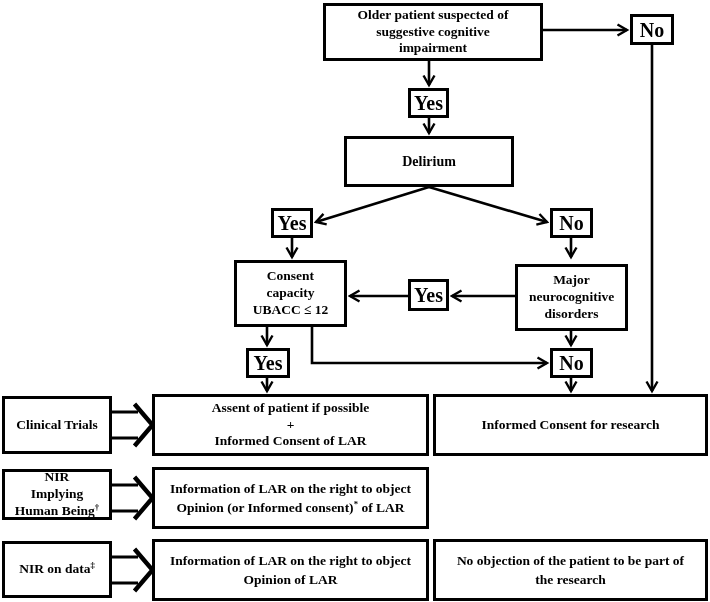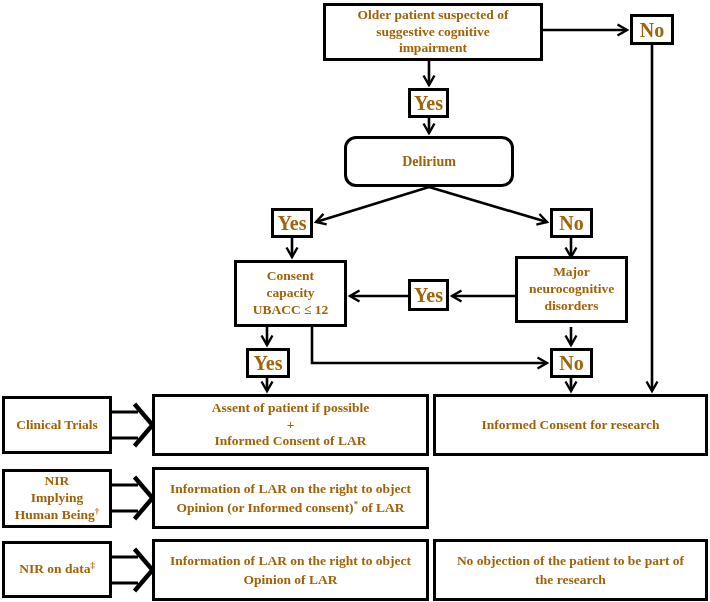--- a/index.html
+++ b/index.html
@@ -1,18 +1,18 @@
 <!DOCTYPE html>
 <html><head>
 <meta charset="utf-8">
 <style>
   html,body{margin:0;padding:0;background:#ffffff;}
   #canvas{
     position:relative;width:710px;height:602px;background:#ffffff;overflow:hidden;
-    font-family:"Liberation Serif","DejaVu Serif",serif;color:#a16207;
+    font-family:"Liberation Serif","DejaVu Serif",serif;color:#000000;
   }
   #connectors{position:absolute;left:0;top:0;}
   .box{
     position:absolute;box-sizing:border-box;border:3px solid #000;background:#fff;
     display:flex;flex-direction:column;align-items:center;justify-content:center;
     text-align:center;font-weight:600;font-size:13.5px;line-height:1.25;
   }
   .box .ln{display:block;white-space:nowrap;}
   .small{font-size:20px;line-height:1;}
   .two-line{line-height:1.42;}
@@ -63,39 +63,39 @@
   </div>
 
   <div class="box small" style="left:630px;top:14px;width:44px;height:31px;">
     <span class="ln">No</span>
   </div>
 
   <div class="box small" style="left:408px;top:88px;width:41px;height:30px;">
     <span class="ln">Yes</span>
   </div>
 
-  <div class="box" style="left:344px;top:136px;width:170px;height:51px;font-size:14px;border-radius:12px;">
+  <div class="box" style="left:344px;top:136px;width:170px;height:51px;font-size:14px;">
     <span class="ln">Delirium</span>
   </div>
 
   <div class="box small" style="left:271px;top:208px;width:42px;height:30px;">
     <span class="ln">Yes</span>
   </div>
 
   <div class="box small" style="left:550px;top:208px;width:43px;height:30px;">
     <span class="ln">No</span>
   </div>
 
   <div class="box" style="left:234px;top:260px;width:113px;height:67px;">
     <span class="ln">Consent</span>
     <span class="ln">capacity</span>
     <span class="ln">UBACC ≤ 12</span>
   </div>
 
-  <div class="box" style="left:515px;top:256px;width:113px;height:67px;">
+  <div class="box" style="left:515px;top:264px;width:113px;height:67px;">
     <span class="ln">Major</span>
     <span class="ln">neurocognitive</span>
     <span class="ln">disorders</span>
   </div>
 
   <div class="box small" style="left:408px;top:279px;width:41px;height:32px;">
     <span class="ln">Yes</span>
   </div>
 
   <div class="box small" style="left:246px;top:348px;width:44px;height:30px;">
@@ -111,21 +111,21 @@
     <span class="ln">+</span>
     <span class="ln">Informed Consent of LAR</span>
   </div>
   <div class="box" style="left:2px;top:396px;width:110px;height:58px;">
     <span class="ln">Clinical Trials</span>
   </div>
   <div class="box" style="left:433px;top:394px;width:275px;height:62px;">
     <span class="ln">Informed Consent for research</span>
   </div>
 
-  <div class="box" style="left:2px;top:469px;width:110px;height:59px;">
+  <div class="box" style="left:2px;top:469px;width:110px;height:51px;">
     <span class="ln">NIR</span>
     <span class="ln">Implying</span>
     <span class="ln"><span>Human Being</span><sup>†</sup></span>
   </div>
   <div class="box two-line" style="left:152px;top:467px;width:277px;height:62px;">
     <span class="ln">Information of LAR on the right to object</span>
     <span class="ln"><span>Opinion (or Informed consent)</span><sup>*</sup><span> of LAR</span></span>
   </div>
 
   <div class="box" style="left:2px;top:541px;width:110px;height:57px;">

